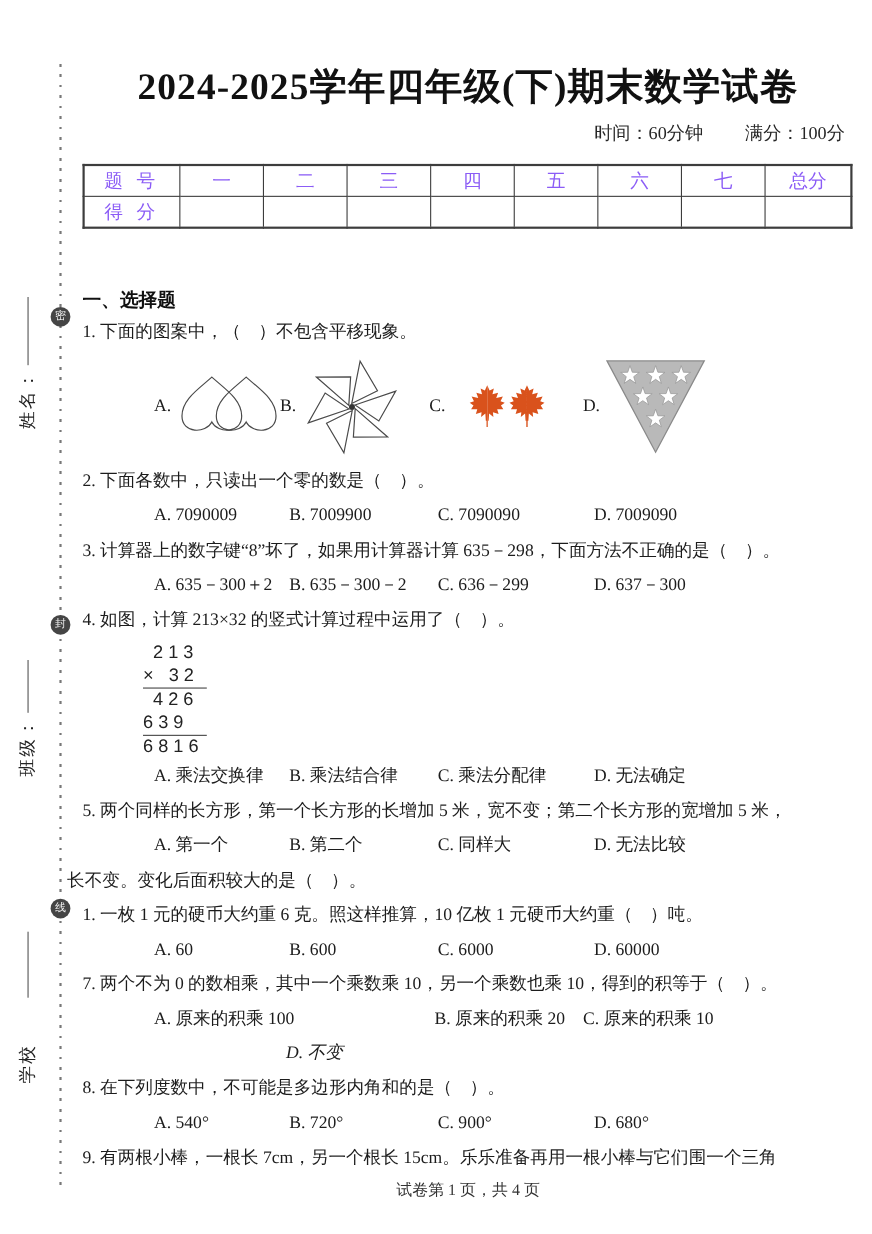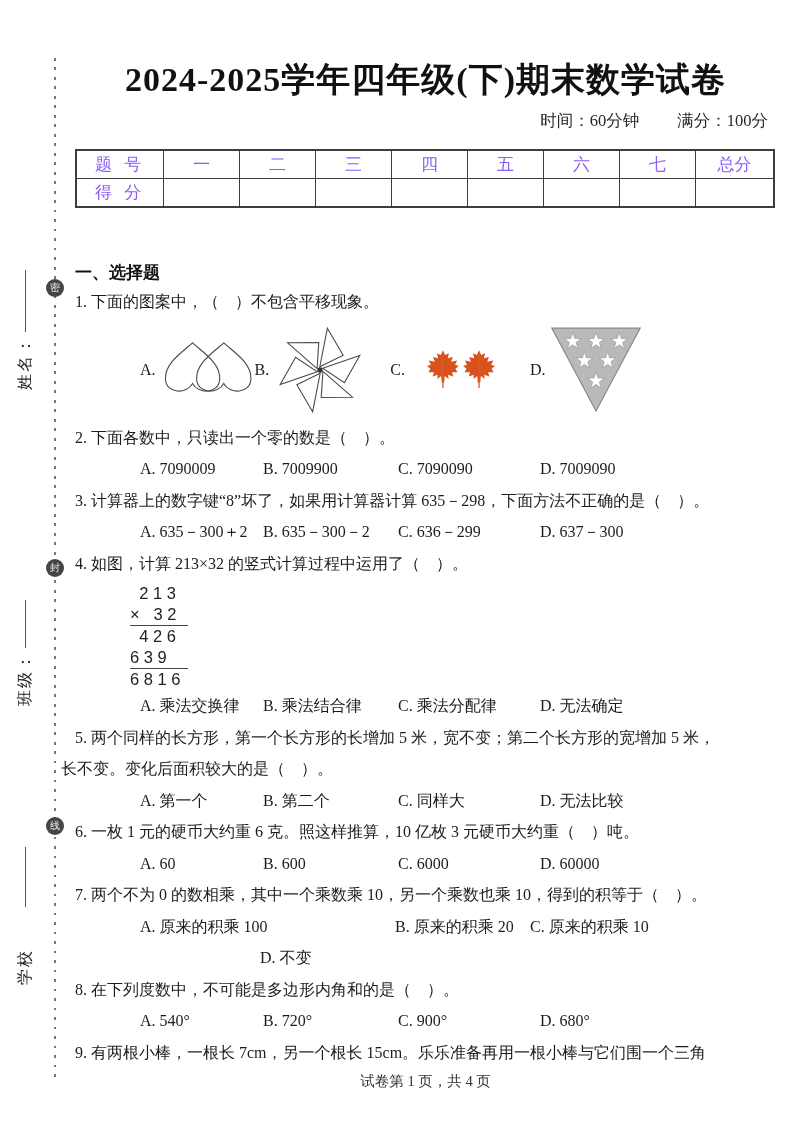--- a/index.html
+++ b/index.html
@@ -53,21 +53,21 @@
   .section-title{font-weight:bold;font-size:17px;line-height:26px;margin-top:52px;color:#111;}
   .ln{font-size:16px;line-height:31.5px;white-space:nowrap;}
   .stem{padding-left:0;}
   .opts{display:flex;padding-left:65px;}
   .opts .o0{width:123px;}
   .opts .o1{width:135px;}
   .opts .o2{width:142px;}
   .opts .o3{flex:1;}
   .opts-q7 .o0{width:255px;}
   .opts-q7 .o1{width:135px;}
-  .opts-d2{padding-left:185px;}
+  .opts-d2{padding-left:185px;font-style:italic;}
   
   .figrow{display:flex;align-items:center;height:104px;padding-left:65px;}
   .figlabel{font-size:16px;margin-right:4px;}
   .fig{display:flex;align-items:center;}
   
   .vm{
     margin:4px 0 0 55px;display:inline-block;
     font-family:Liberation Sans, sans-serif;
     font-size:16.5px;color:#222;
   }
@@ -231,30 +231,30 @@
     </div>
     <div class="ln opts">
       <span class="o0">A. 乘法交换律</span>
       <span class="o1">B. 乘法结合律</span>
       <span class="o2">C. 乘法分配律</span>
       <span class="o3">D. 无法确定</span>
     </div>
 
     
     <div class="ln stem">5. 两个同样的长方形，第一个长方形的长增加 5 米，宽不变；第二个长方形的宽增加 5 米，</div>
-    <div class="ln" style="margin-left:-14px;">长不变。变化后面积较大的是（　）。</div>
     <div class="ln opts">
       <span class="o0">A. 第一个</span>
       <span class="o1">B. 第二个</span>
       <span class="o2">C. 同样大</span>
       <span class="o3">D. 无法比较</span>
     </div>
-
-    
-    <div class="ln stem">6. 一枚 1 元的硬币大约重 6 克。照这样推算，10 亿枚 3 元硬币大约重（　）吨。</div>
+    <div class="ln" style="margin-left:-14px;">长不变。变化后面积较大的是（　）。</div>
+
+    
+    <div class="ln stem">1. 一枚 1 元的硬币大约重 6 克。照这样推算，10 亿枚 1 元硬币大约重（　）吨。</div>
     <div class="ln opts">
       <span class="o0">A. 60</span>
       <span class="o1">B. 600</span>
       <span class="o2">C. 6000</span>
       <span class="o3">D. 60000</span>
     </div>
 
     
     <div class="ln stem">7. 两个不为 0 的数相乘，其中一个乘数乘 10，另一个乘数也乘 10，得到的积等于（　）。</div>
     <div class="ln opts opts-q7">

